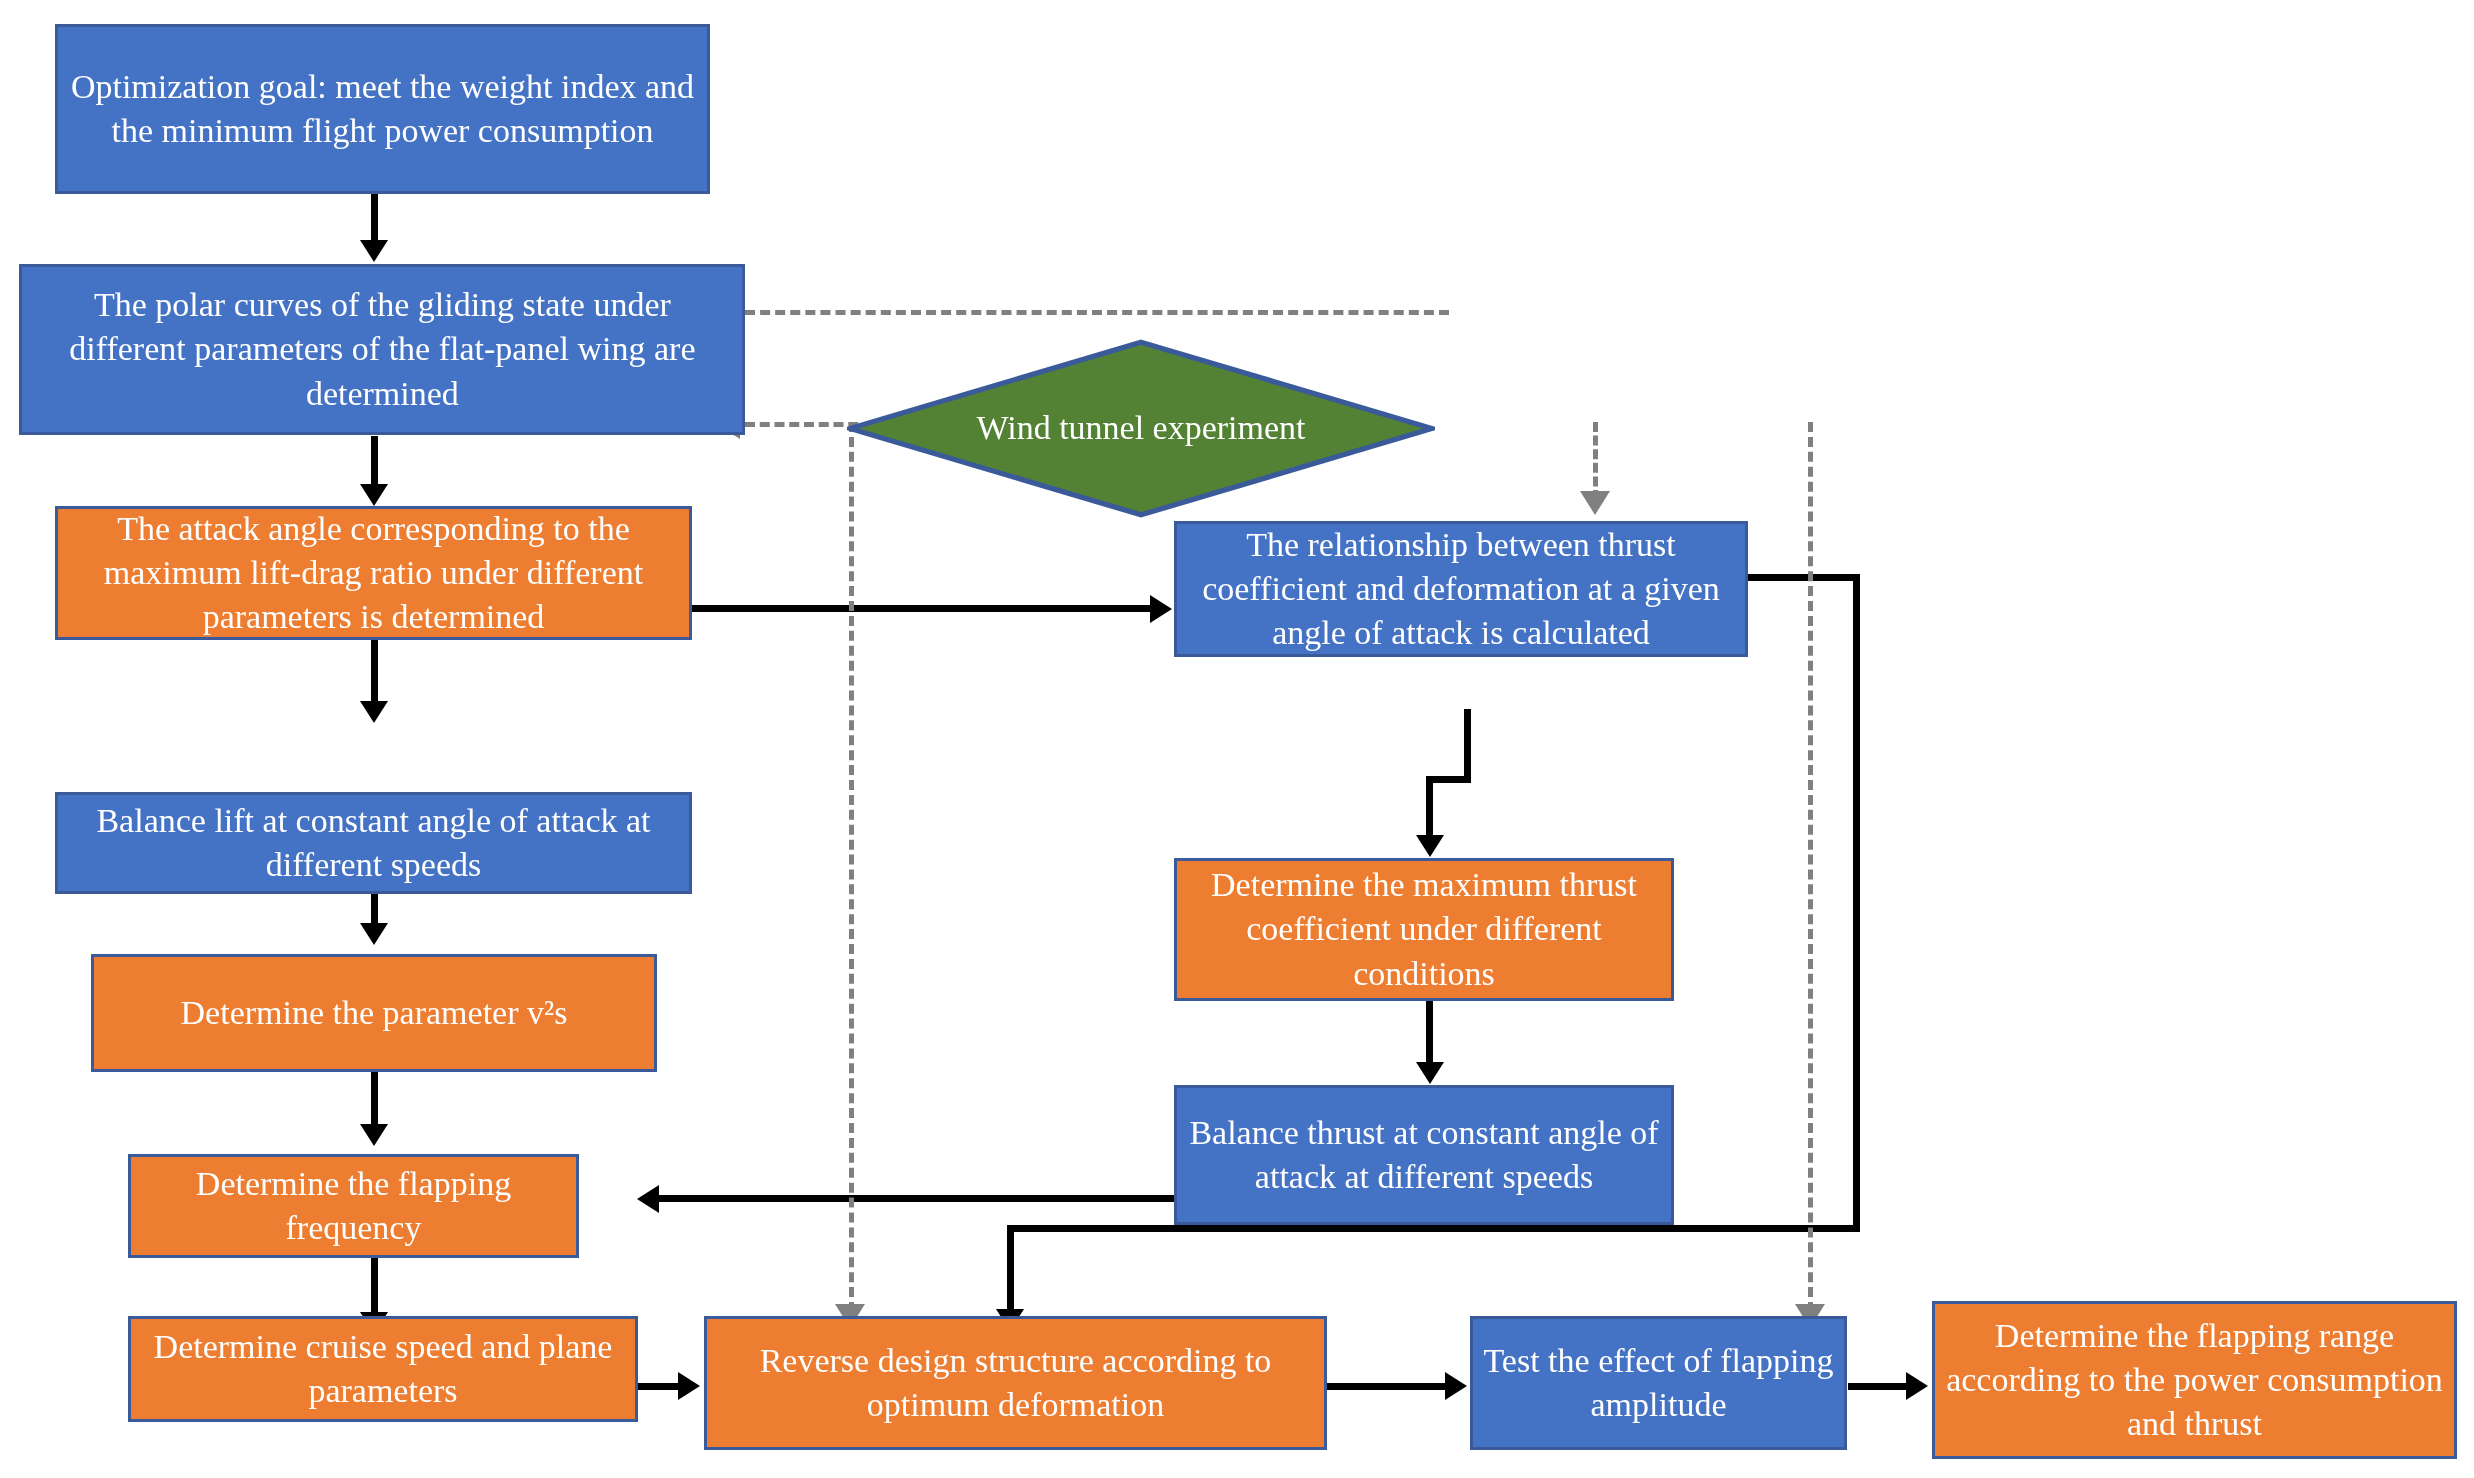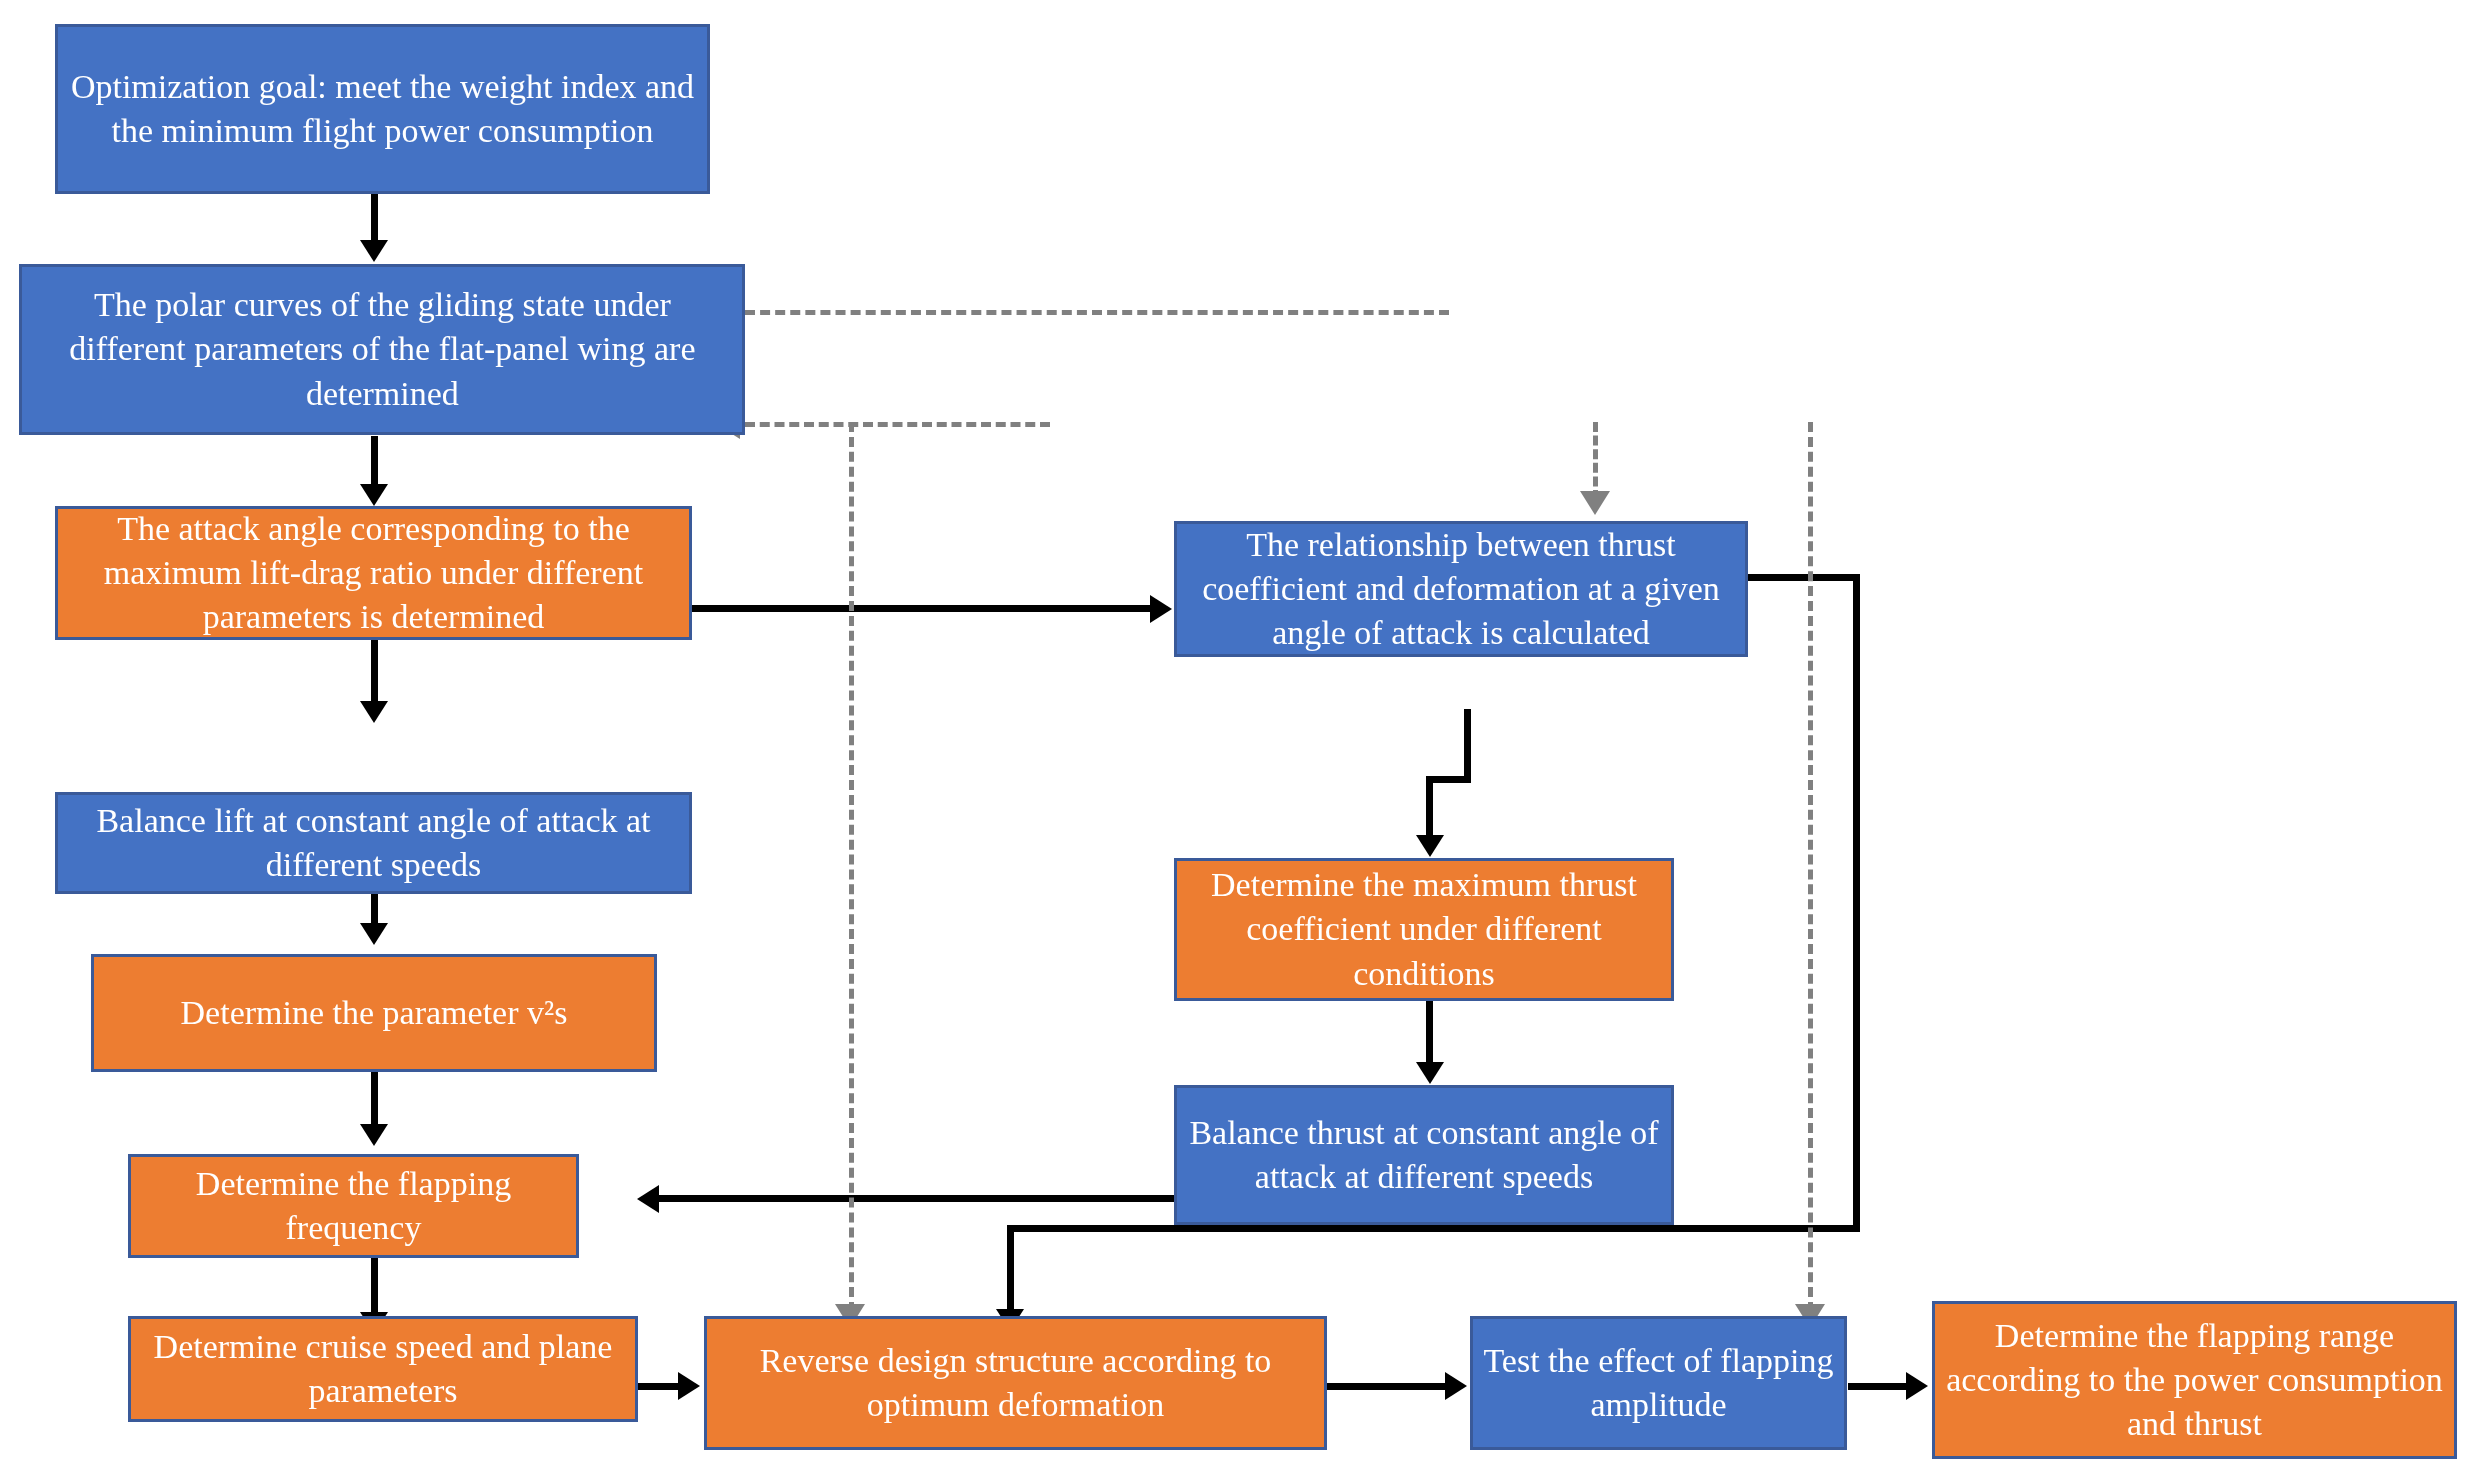--- a/index.html
+++ b/index.html
@@ -147,20 +147,28 @@
   </div>
 
   <div class="node orange fs46" style="left:128px;top:1154px;width:451px;height:104px;">
     <span>Determine the flapping frequency</span>
   </div>
 
   <div class="node orange fs46" style="left:128px;top:1316px;width:510px;height:106px;">
     <span>Determine cruise speed and plane parameters</span>
   </div>
 
+  <div class="diamond" style="left:847px;top:339px;width:588px;height:179px;">
+    <svg width="588" height="179" viewBox="0 0 790 240">
+      <polygon points="395,4 786,120 395,236 4,120" fill="#548235" stroke="#3A5A99" stroke-width="7"></polygon>
+    </svg>
+    <div class="dlabel fs46">
+      <span>Wind tunnel experiment</span>
+    </div>
+  </div>
 
 
   <div class="node blue fs46" style="left:1174px;top:521px;width:574px;height:136px;">
     <span>The relationship between thrust coefficient and deformation at a given angle of attack is calculated</span>
   </div>
 
   <div class="node orange fs46" style="left:1174px;top:858px;width:500px;height:143px;">
     <span>Determine the maximum thrust coefficient under different conditions</span>
   </div>
 

